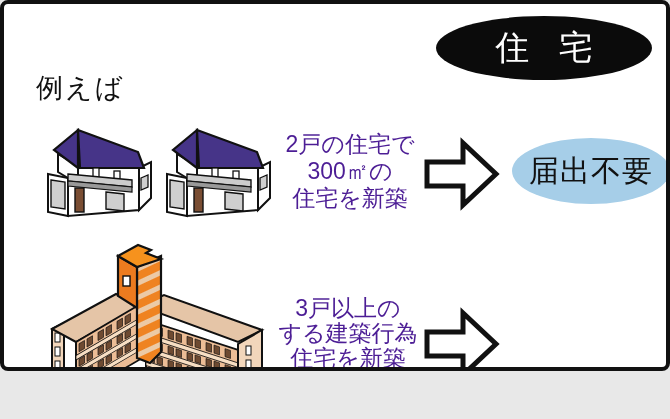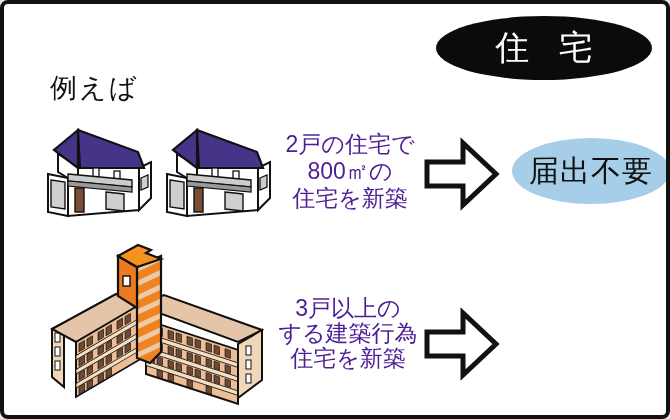--- a/index.html
+++ b/index.html
@@ -1,27 +1,27 @@
 <!DOCTYPE html>
 <html><head>
 <meta charset="utf-8">
 <style>
   html,body { margin:0; padding:0; background:#e8e8e8; }
   .canvas {
-    position:relative; width:670px; height:419px; box-sizing:border-box;
+    position:relative; width:670px; height:371px; box-sizing:border-box;
     background:#ffffff; border:4px solid #111; border-radius:8px;
     overflow:hidden; font-family:"Liberation Sans", sans-serif; color:#111;
   }
   .abs { position:absolute; }
   .badge {
     left:432px; top:12px; width:216px; height:64px;
     border-radius:50%; display:flex; align-items:center; justify-content:center;
     font-size:34px; letter-spacing:10px; text-indent:10px; font-weight:500;
   }
-  .intro { left:46px; top:66px; font-size:27px; letter-spacing:2px; }
+  .intro { left:32px; top:66px; font-size:27px; letter-spacing:2px; }
   .desc {
     text-align:center; font-size:23px; color:#4c1d95;
   }
   .desc div { white-space:nowrap; }
   #desc-1 { left:258px; top:127px; width:176px; line-height:27px; }
   #desc-2 { left:252px; top:292px; width:184px; line-height:25px; }
   .pill {
     border-radius:50%; display:flex; align-items:center; justify-content:center;
     font-size:30px; font-weight:500; letter-spacing:1px;
   }
@@ -82,21 +82,21 @@
         <polygon points="22,57 86,63 86,68 22,62" fill="#999999" stroke="#111" stroke-width="1.2"></polygon>
         <rect x="29" y="64" width="9" height="24" fill="#7a4e33" stroke="#111" stroke-width="1.4"></rect>
         <polygon points="60,68 78,70 78,87 60,85" fill="#cfcfcf" stroke="#111" stroke-width="1.4"></polygon>
         <polygon points="95,54 102,51 102,63 95,66" fill="#cfcfcf" stroke="#111" stroke-width="1.3"></polygon>
       </g>
     </g>
   </svg>
 
   <div id="desc-1" class="abs desc">
     <div>2戸の住宅で</div>
-    <div>800㎡の</div>
+    <div>300㎡の</div>
     <div>住宅を新築</div>
   </div>
 
   <svg class="abs" style="left:419px; top:133px;" width="76" height="74" viewBox="0 0 76 74">
     <polygon points="4,25 40,25 40,6 73,37 40,68 40,49 4,49" fill="#ffffff" stroke="#111" stroke-width="5" stroke-linejoin="miter"></polygon>
   </svg>
 
   <div id="pill-1" class="abs pill" style="background-color: rgb(166, 206, 232); color: rgb(17, 17, 17);">届出不要</div>
 
   <svg class="abs" style="left:30px; top:230px;" width="240" height="182" viewBox="0 0 240 182">

